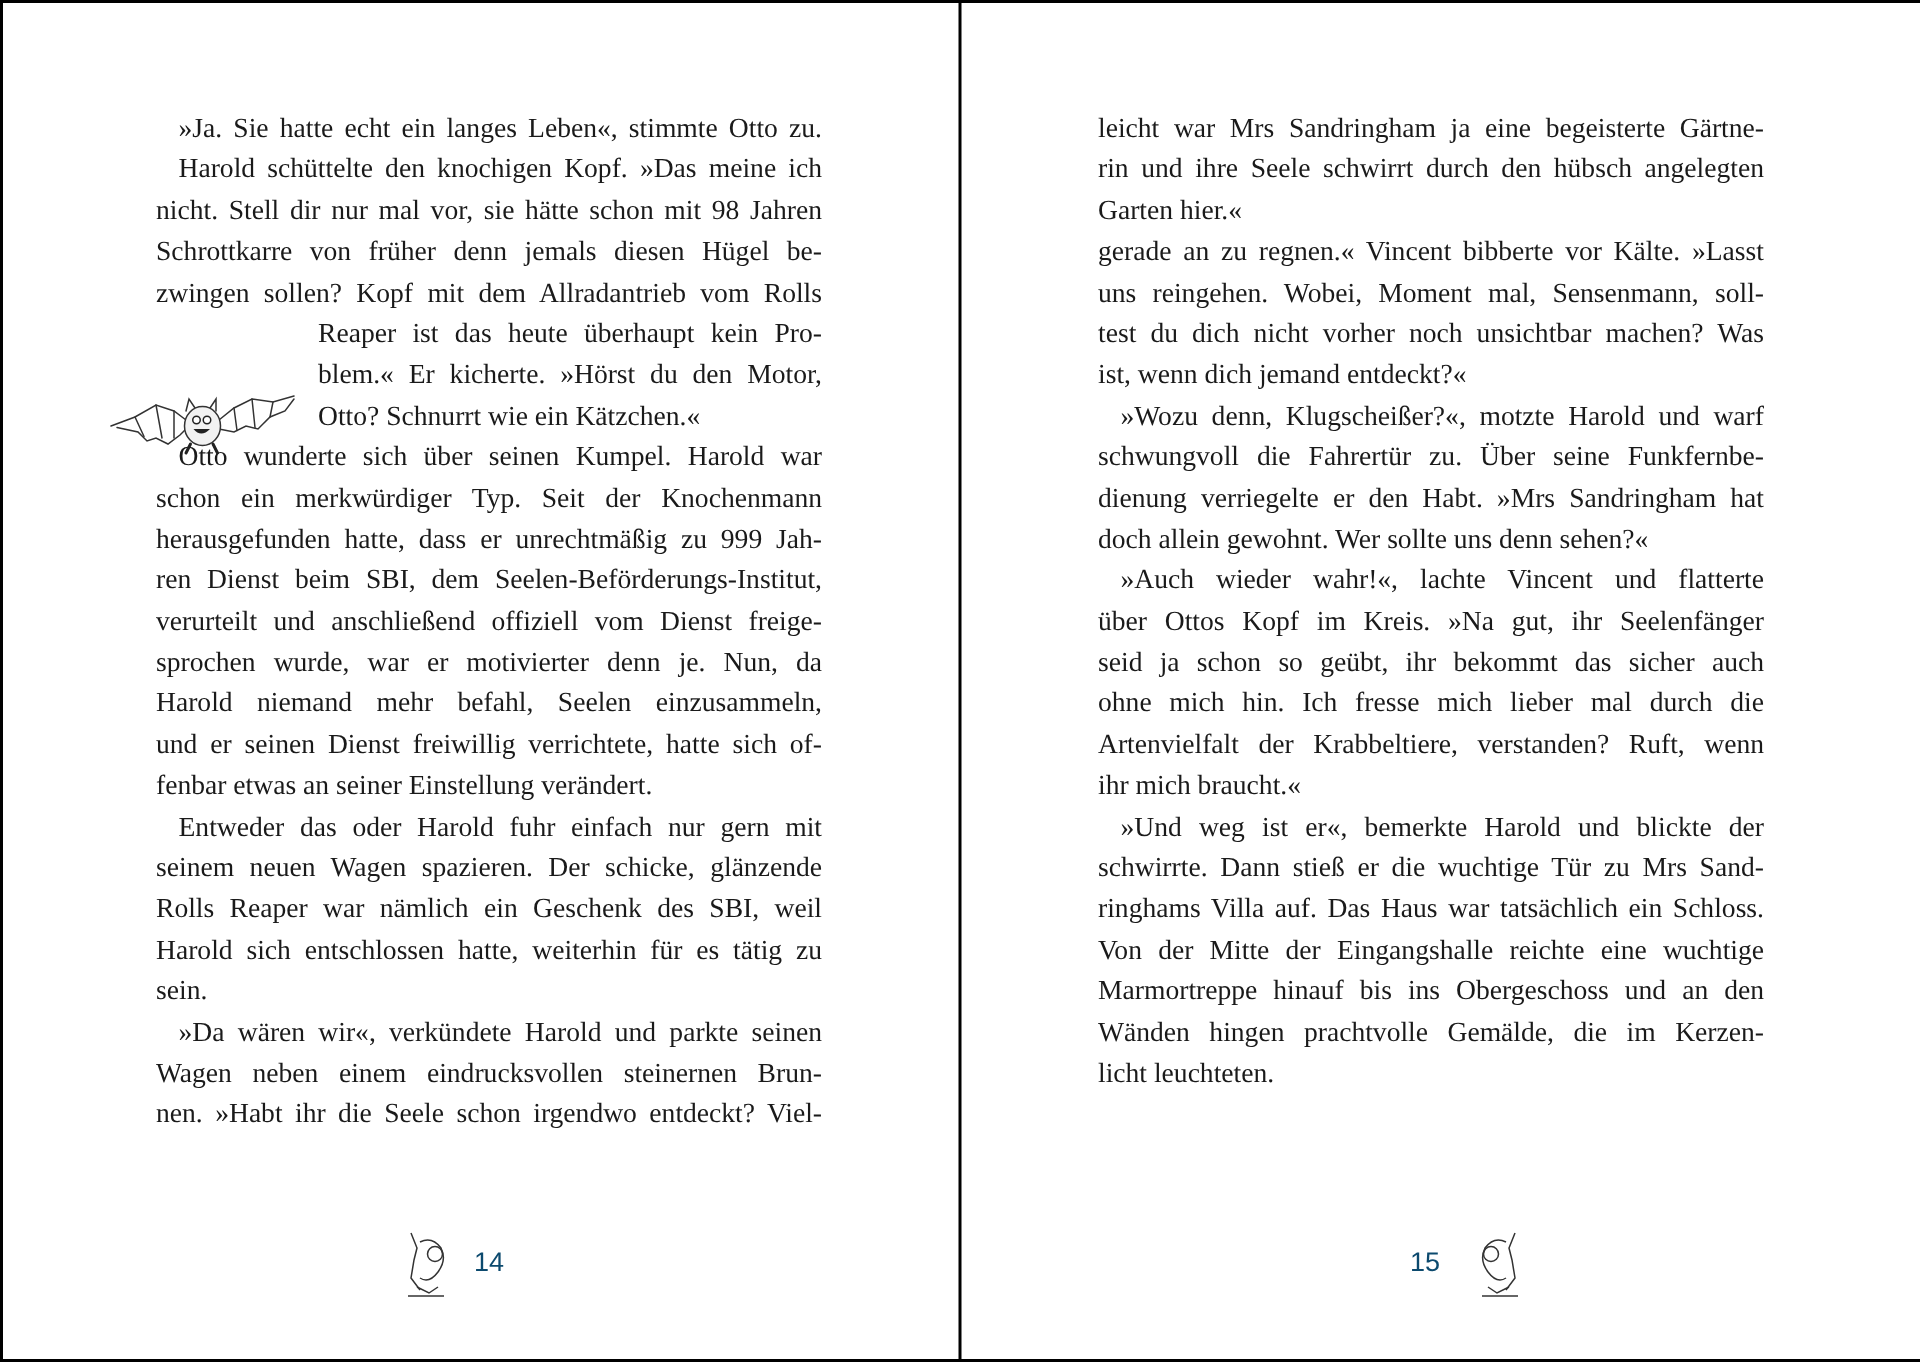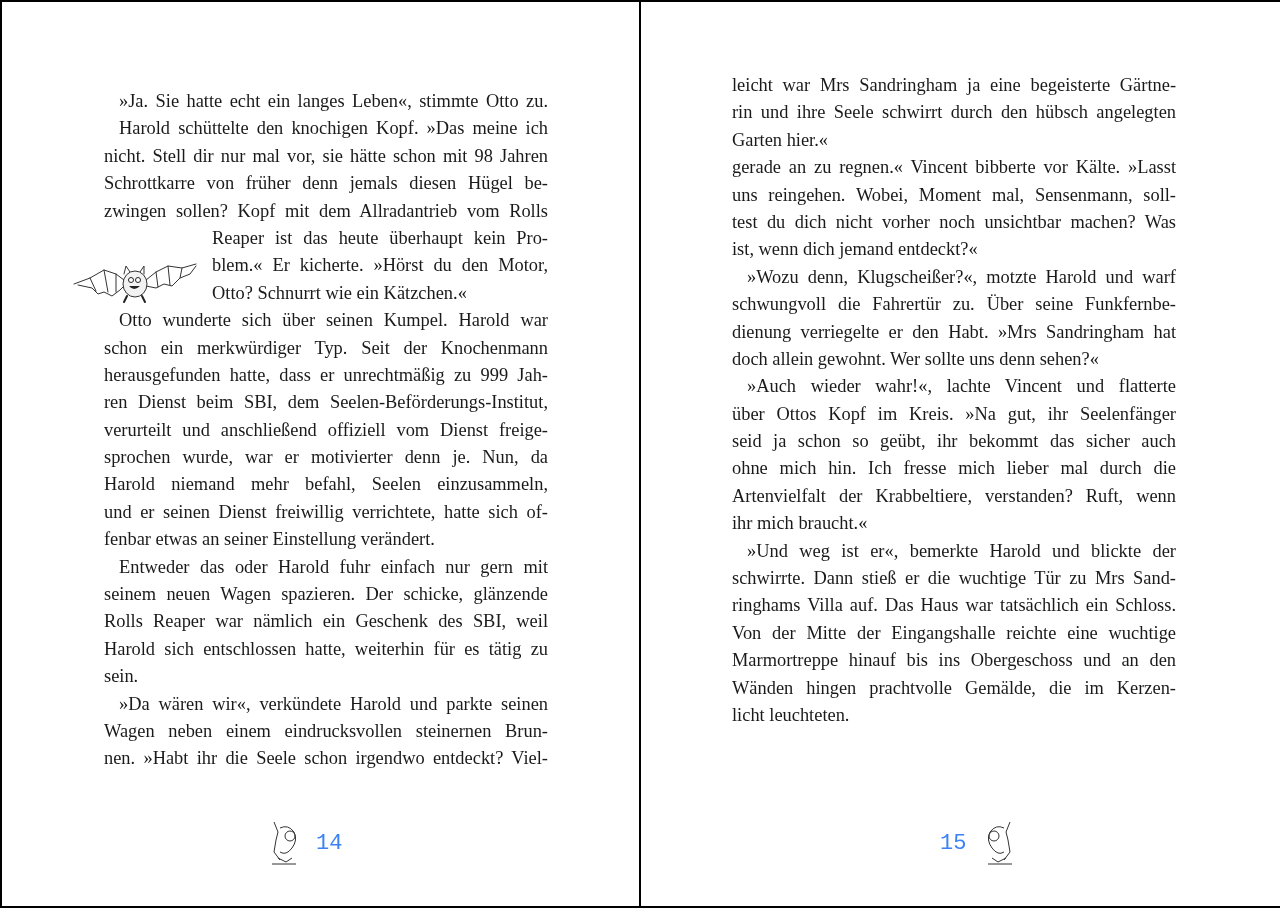--- a/index.html
+++ b/index.html
@@ -4,40 +4,40 @@
   <style>
     html, body { margin: 0; padding: 0; background: #ffffff; }
     body { width: 1280px; height: 908px; position: relative; overflow: hidden; }
     .frame {
       position: absolute; left: 0; top: 0; width: 1280px; height: 908px;
       box-sizing: border-box;
       border-top: 2px solid #000; border-left: 2px solid #000; border-bottom: 2px solid #000;
     }
     .divider { position: absolute; left: 639px; top: 0; width: 2px; height: 908px; background: #000; }
     .page { position: absolute; top: 72px; }
-    .page.left { left: 104px; width: 444px; margin-top: 16px; }
+    .page.left { left: 104px; width: 444px; }
     .page.right { left: 732px; width: 444px; }
     .line {
       font-family: "Liberation Serif", "DejaVu Serif", serif;
       font-size: 18.4px; line-height: 27.4px; color: #1a1a1a;
       height: 27.4px; white-space: nowrap;
       text-align: justify; text-align-last: justify;
       display: block;
     }
     .line.last { text-align-last: left; }
     .line.indent { padding-left: 15px; }
     .line.inset { padding-left: 108px; }
     .bat {
       position: absolute; left: 72px; top: 258px; width: 126px; height: 50px;
     }
     .folio { position: absolute; top: 818px; height: 50px; }
     .folio.left { left: 266px; }
     .folio.right { left: 940px; }
     .folio .num {
-      font-family: Liberation Mono, monospace; font-size: 22px; color: #3b82f6;
+      font-family: Liberation Sans, sans-serif; font-size: 18px; color: #0c4a6e;
       position: absolute; top: 13px;
     }
     .folio.left .num { left: 50px; }
     .folio.right .num { left: 0px; }
     .folio .imp { position: absolute; top: 0; width: 40px; height: 48px; }
     .folio.left .imp { left: 0; }
     .folio.right .imp { left: 38px; }
   </style>
 </head>
 <body>

